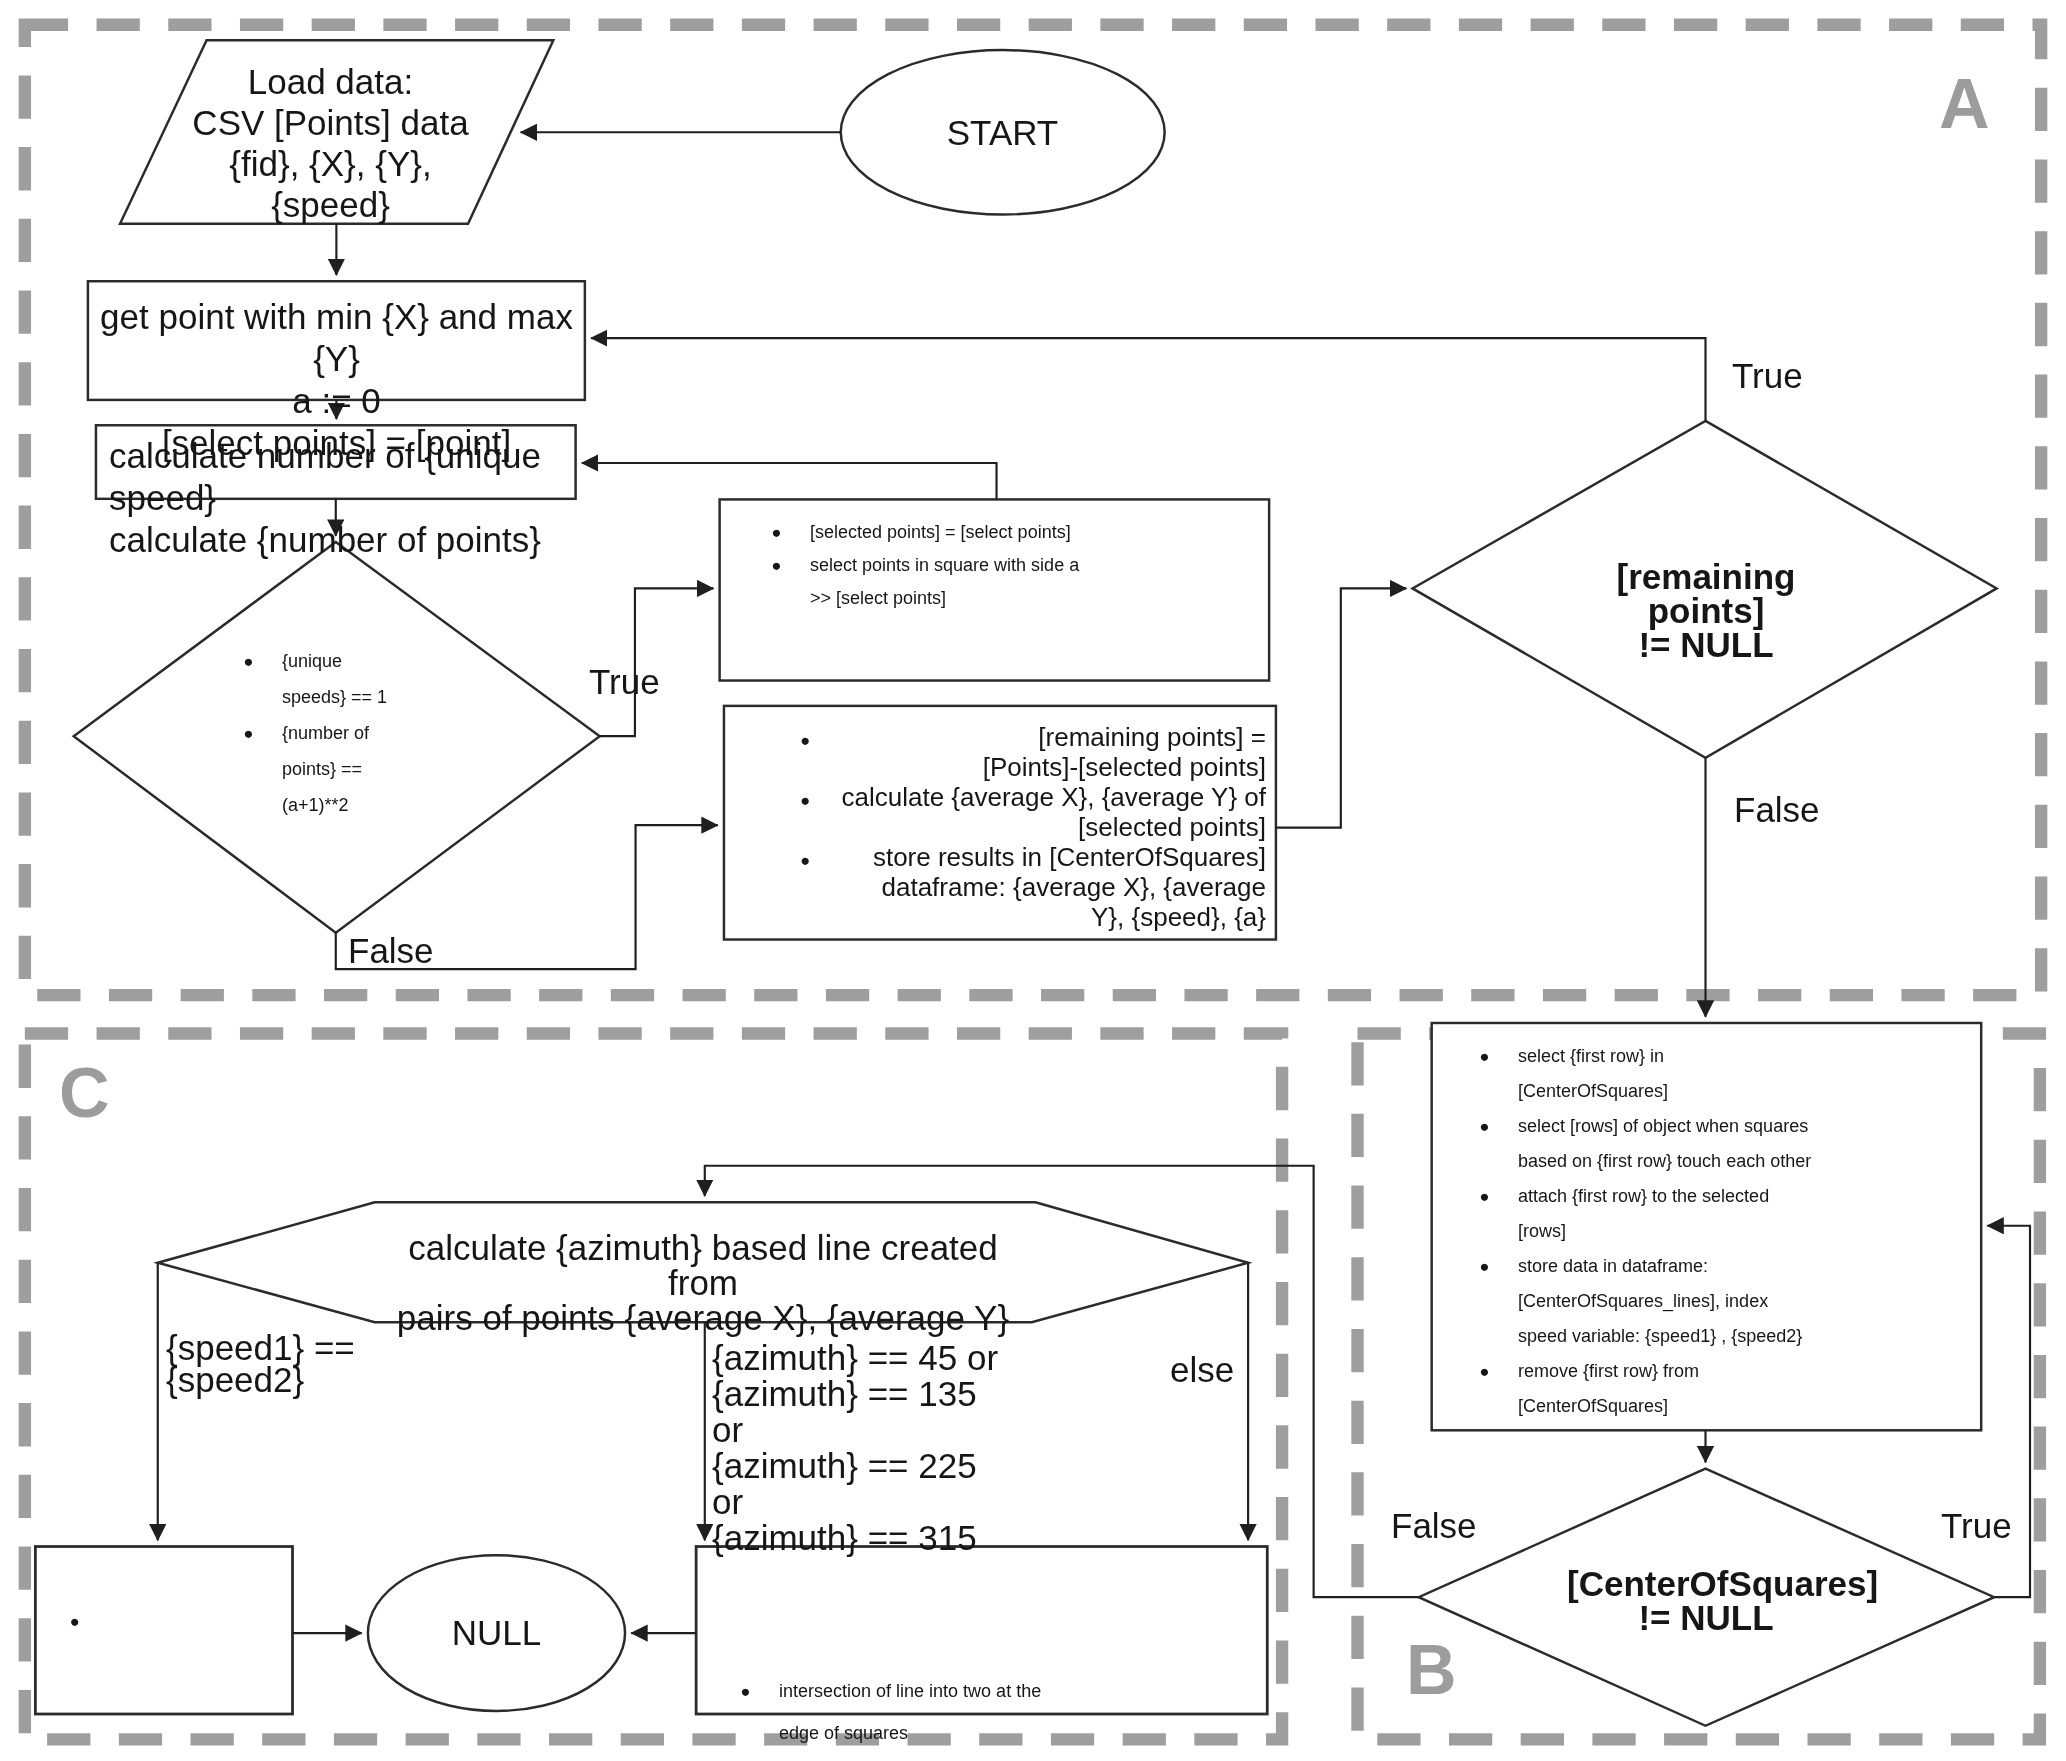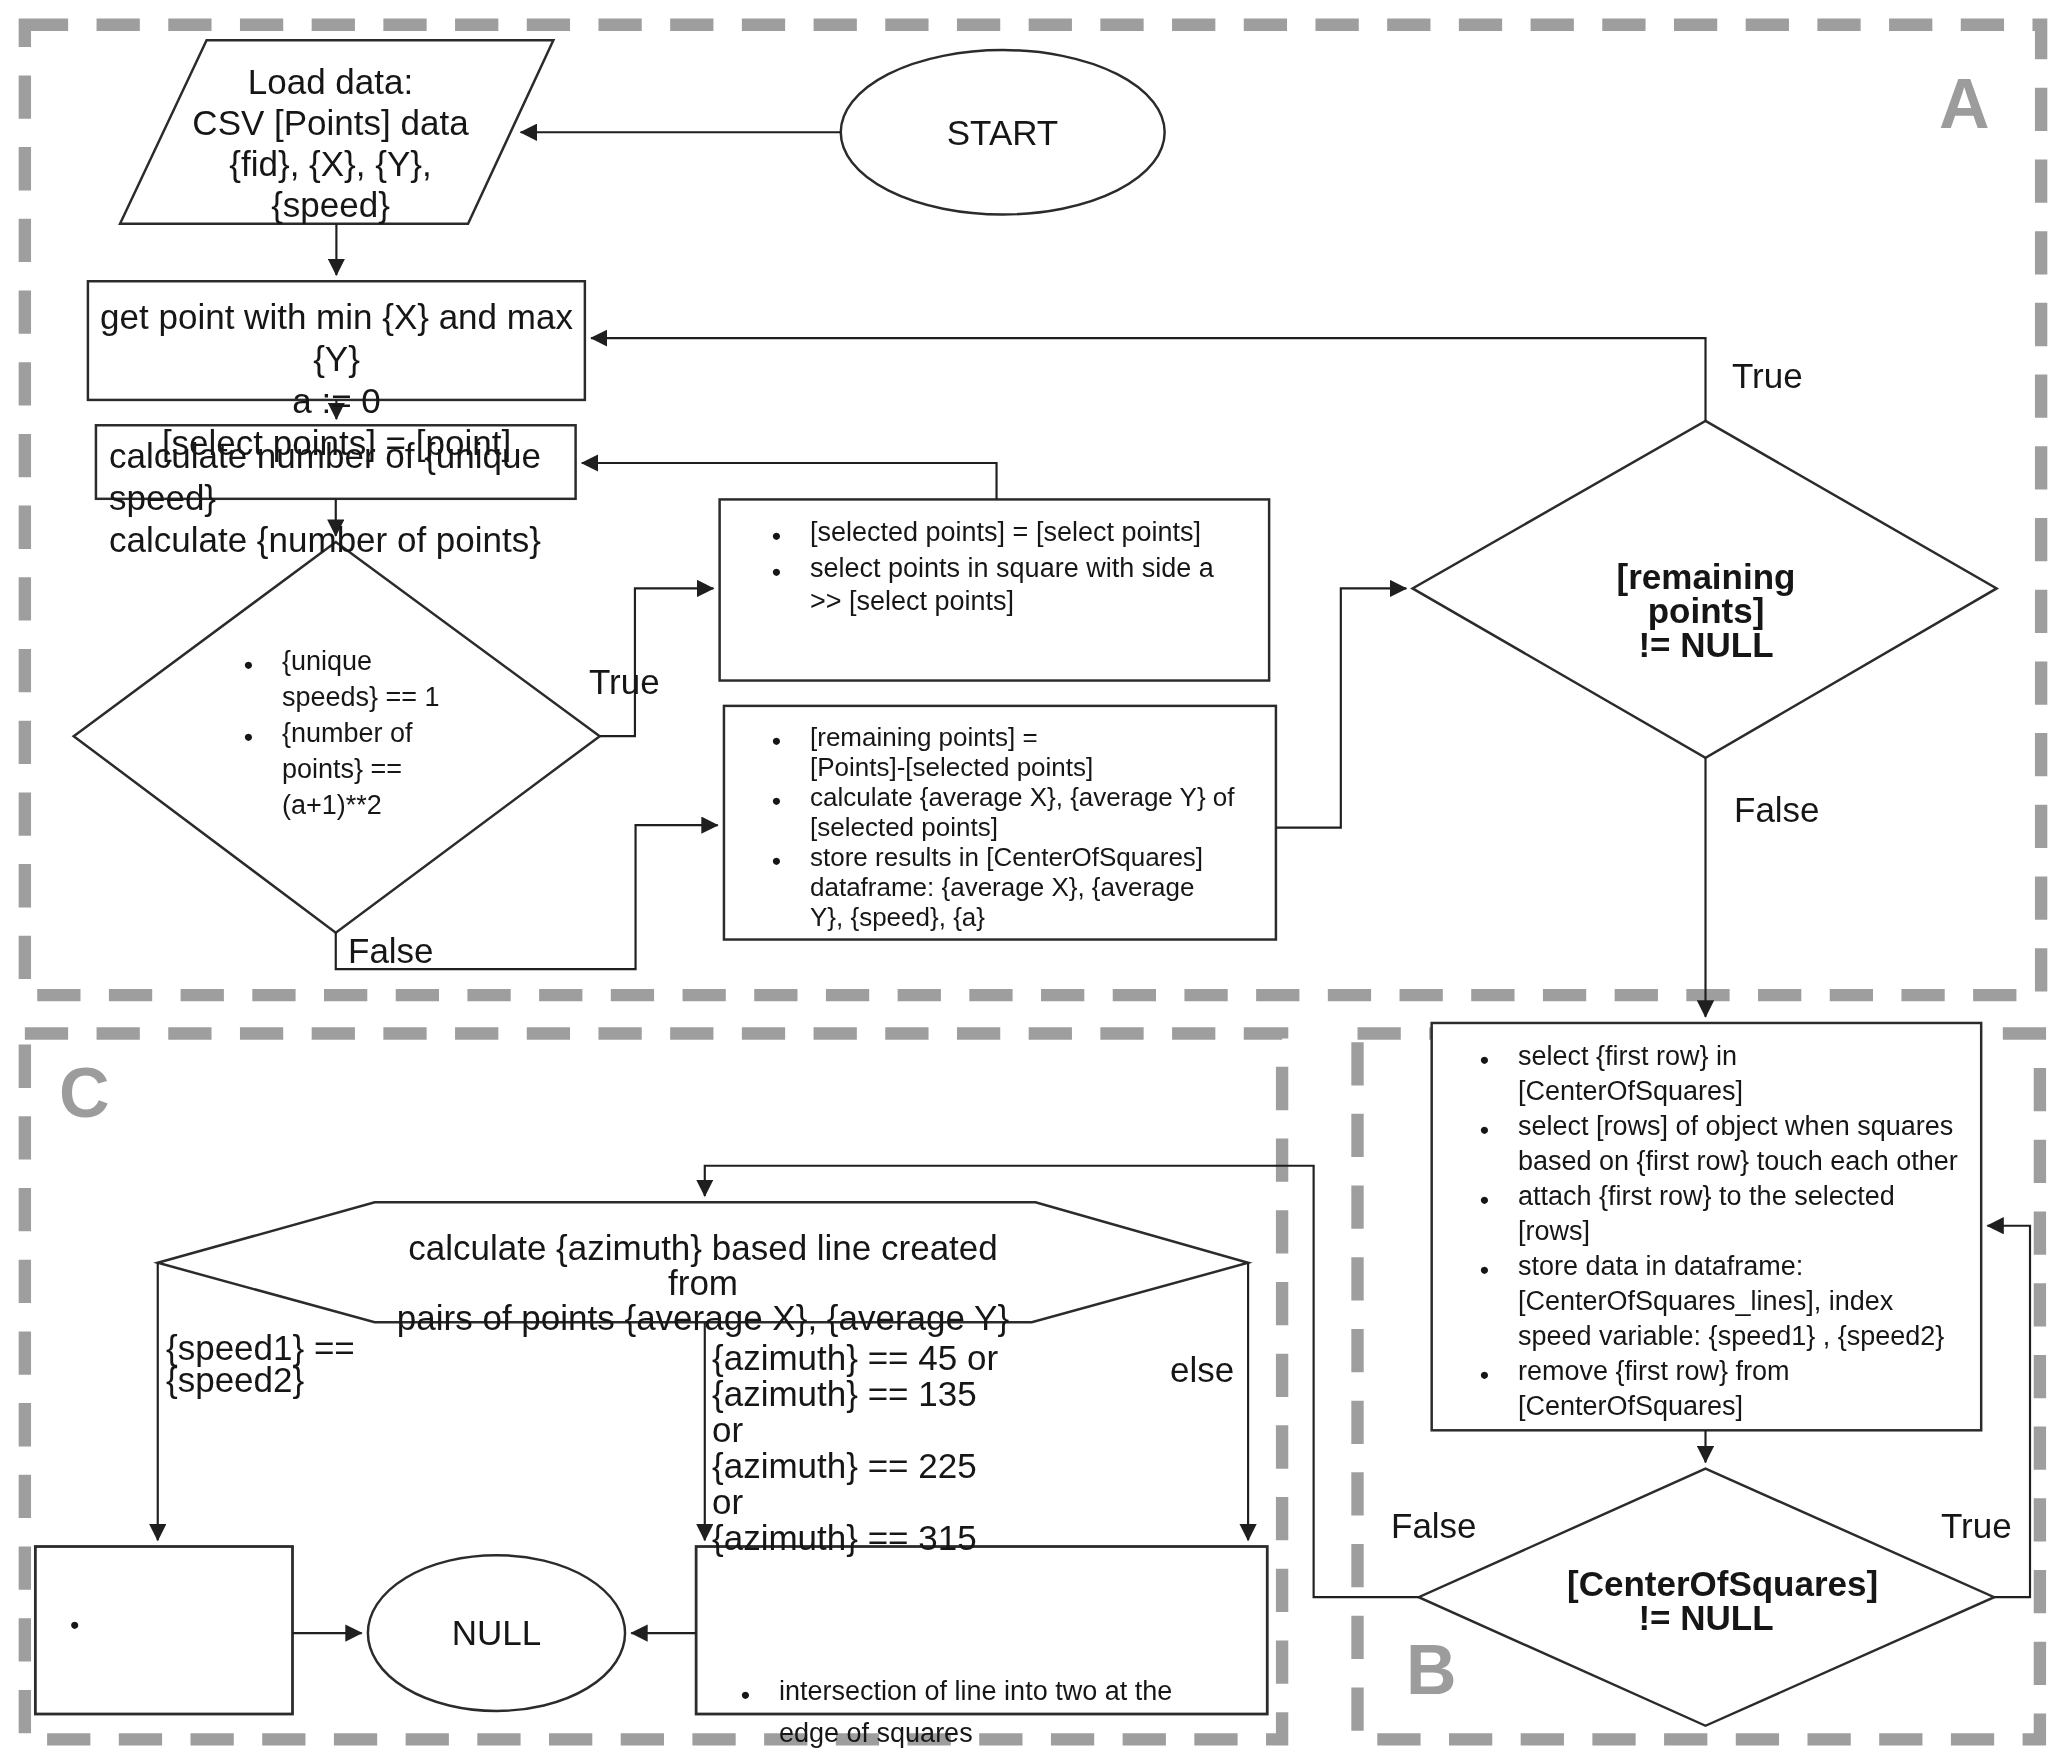--- a/index.html
+++ b/index.html
@@ -1,26 +1,26 @@
 <!DOCTYPE html>
 <html style="font-size:10px"><head>
 <meta charset="utf-8">
 <style>
   html,body{margin:0;padding:0;background:#fff;}
   .page{position:relative;width:2066px;height:1761px;background:#ffffff;overflow:hidden;
         font-family:"Liberation Sans",sans-serif;color:#161616;}
   svg.layer{position:absolute;left:0;top:0;width:2066px;height:1761px;}
   .txt{position:absolute;font-size:35px;line-height:32px;white-space:pre-line;color:#161616;}
   .center{text-align:center;}
-  .blist{position:absolute;font-size:27px;}
+  .blist{position:absolute;font-size:18px;}
   .bitem{display:flex;align-items:flex-start;}
   .bdot{flex:0 0 45px;padding-left:6.2px;box-sizing:border-box;}
   .bdot::before{content:"●";font-size:16.7px;}
   .itxt{white-space:pre-line;flex:1 1 auto;}
-  .lh48{line-height:30px;} .lh50{line-height:42px;} .lh52{line-height:32px;}
+  .lh48{line-height:30px;text-align:right;} .lh50{line-height:42px;} .lh52{line-height:32px;}
   .lh54{line-height:33px;} .lh55{line-height:34px;font-weight:bold;} .lh57{line-height:35px;}
   .lh58{line-height:36px;} .lh59{line-height:36px;} .lh66{line-height:41px;}
   .blockletter{position:absolute;font-weight:bold;font-size:70px;line-height:70px;color:#9c9c9c;}
   .fs42{font-size:26px;}
 </style>
 </head>
 <body>
 
 <div class="page">
 

